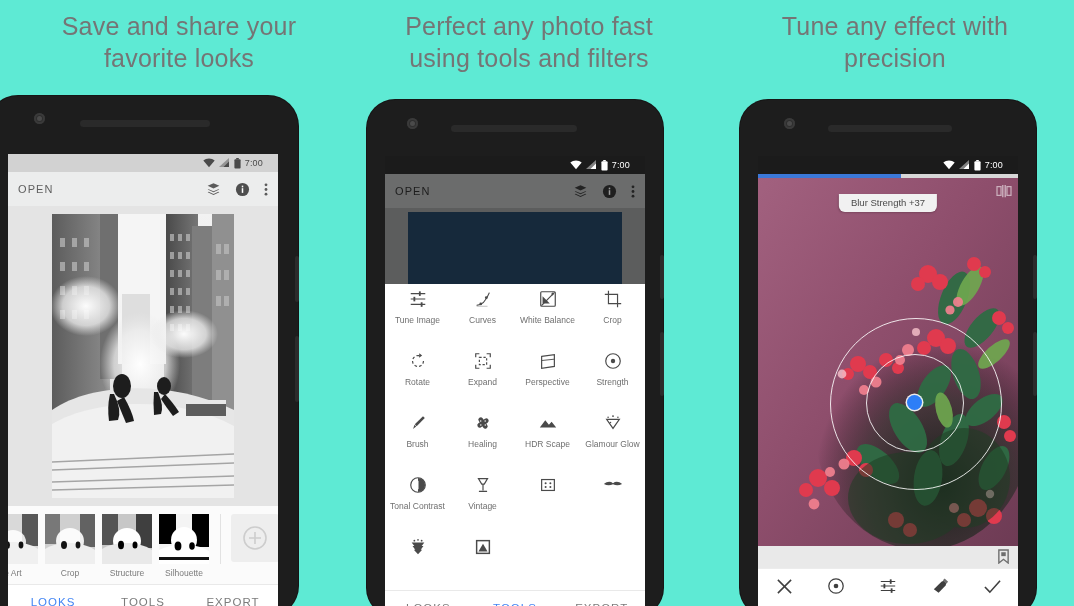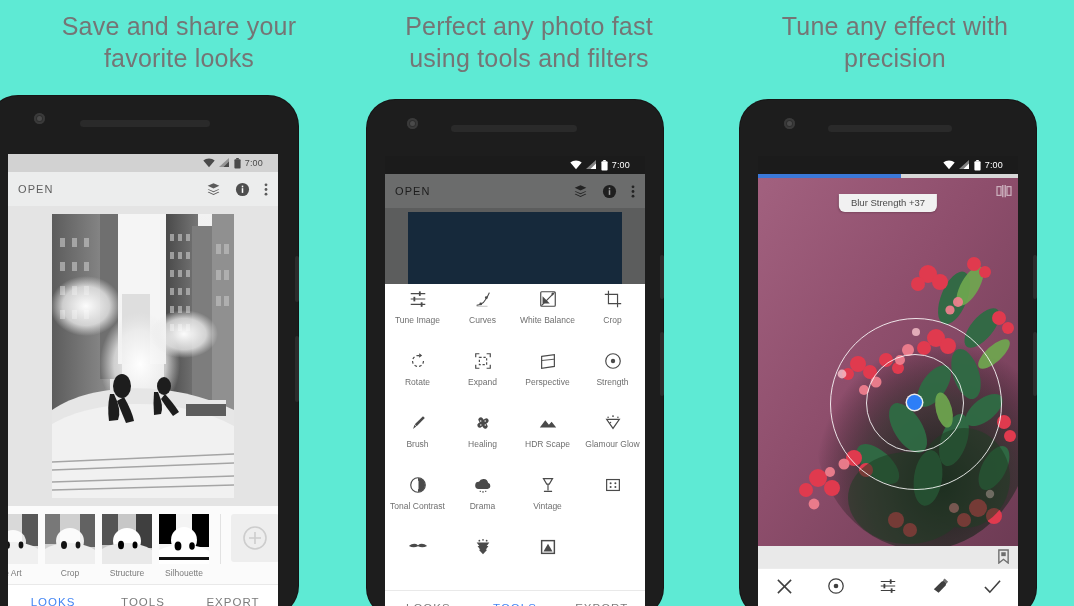--- a/index.html
+++ b/index.html
@@ -545,31 +545,20 @@
                   <svg width="20" height="20" viewBox="0 0 22 22">
                       <circle cx="11" cy="11" r="8" fill="none" stroke="#4a4a4a" stroke-width="1.3"></circle>
                       <path d="M11 3.2a7.8 7.8 0 0 1 0 15.6z" fill="#4a4a4a"></path>
                       <path d="M11 6.4v9.2" stroke="#fff" stroke-width="1.1"></path>
                     </svg>
                 </span>
                 <span class="t-lbl">Tonal
 Contrast</span>
               </div>
 
-              <div class="toolcell">
-                <span class="t-ico">
-                  <svg width="20" height="20" viewBox="0 0 22 22">
-                      <path d="M6.2 15.5a4 4 0 0 1 .4-8 5.3 5.3 0 0 1 10 1 3.6 3.6 0 0 1-.6 7z" fill="#4a4a4a"></path>
-                      <g stroke="#4a4a4a" stroke-width="1.2">
-                        <path d="M8 17.2v1.6M11 17.6v1.8M14 17.2v1.6"></path>
-                      </g>
-                    </svg>
-                </span>
-                <span class="t-lbl">Drama</span>
-              </div>
 
               <div class="toolcell">
                 <span class="t-ico">
                   <svg width="20" height="20" viewBox="0 0 22 22">
                       <path d="M6 4h10l-3.6 6H9.6z" fill="none" stroke="#4a4a4a" stroke-width="1.3"></path>
                       <path d="M11 10v7" stroke="#4a4a4a" stroke-width="1.3"></path>
                       <path d="M6.5 18h9" stroke="#4a4a4a" stroke-width="1.4"></path>
                     </svg>
                 </span>
                 <span class="t-lbl">Vintage</span>

